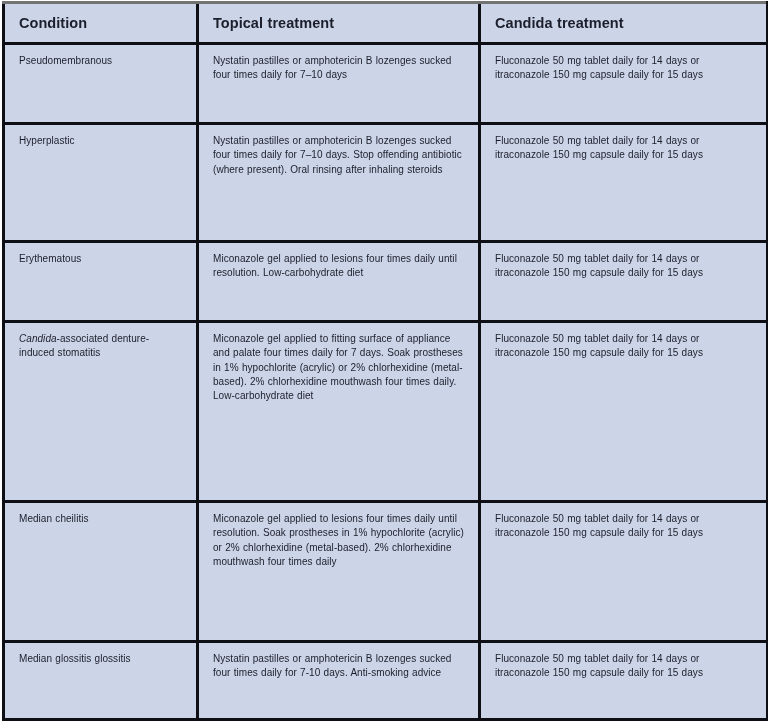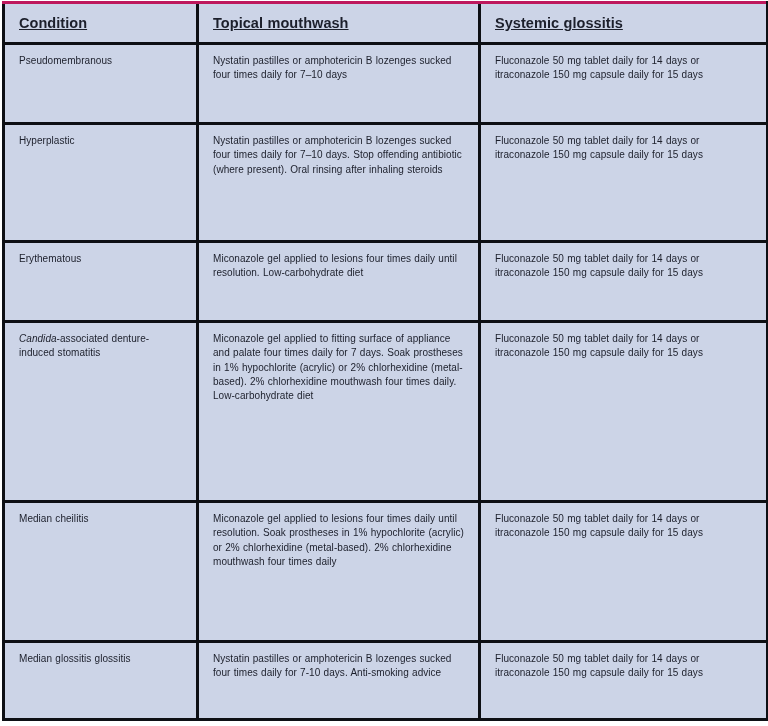--- a/index.html
+++ b/index.html
@@ -44,25 +44,24 @@
     border-bottom: 3px solid #0d0f14;
     font-size: 10px;
     line-height: 1.44;
     letter-spacing: 0.05px;
     word-spacing: 0.4px;
   }
   table.tx-table tr > *:last-child {
     border-right: 3px solid #0d0f14;
   }
   table.tx-table thead tr > * {
-    border-top: 3px solid #be185d;
+    border-top: 3px solid #737373;
     font-weight: bold;
     padding-bottom: 8px;
     font-size: 14.5px;
-    text-decoration: underline;
   }
   table.tx-table tbody tr:last-child > * {
     border-bottom: 3px solid #0d0f14;
   }
 
   
   tr.r-head { height: 38px; }
   tr.r-1 { height: 80px; }
   tr.r-2 { height: 118px; }
   tr.r-3 { height: 80px; }
@@ -79,22 +78,22 @@
 <div id="treatment-table-wrap">
   <table class="tx-table">
     <colgroup>
       <col class="c1">
         <col class="c2">
         <col class="c3">
     </colgroup>
     <thead>
       <tr class="r-head">
         <th>Condition</th>
-        <th>Topical mouthwash</th>
-        <th>Systemic glossitis</th>
+        <th>Topical treatment</th>
+        <th>Candida treatment</th>
       </tr>
     </thead>
     <tbody>
 
       <tr class="r-1">
         <td>
             <span class="cell-text">Pseudomembranous</span>
           </td>
         <td>
             <span class="cell-text">Nystatin pastilles or amphotericin B lozenges sucked four times daily for 7–10 days</span>

